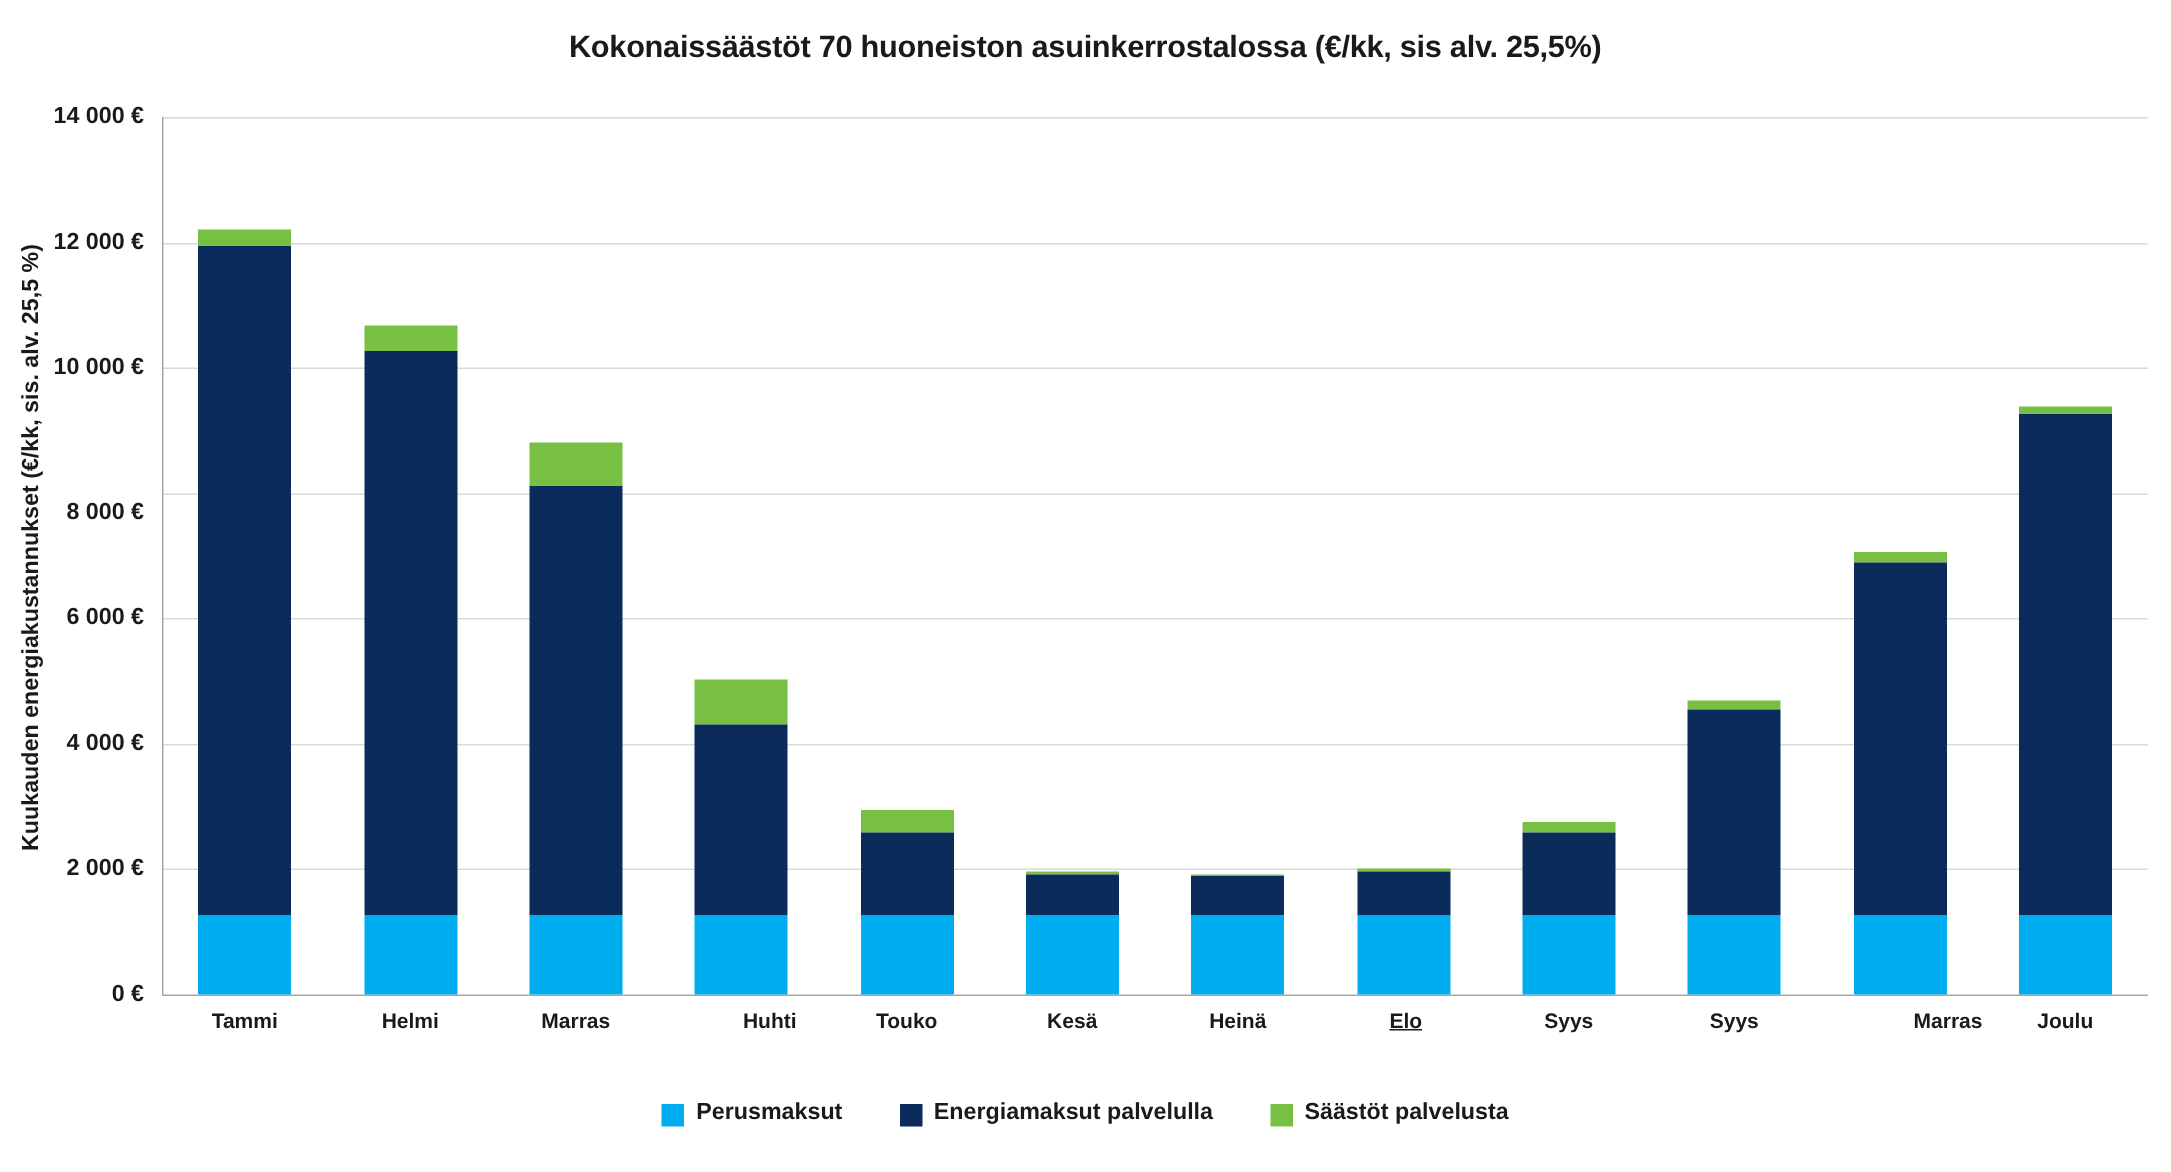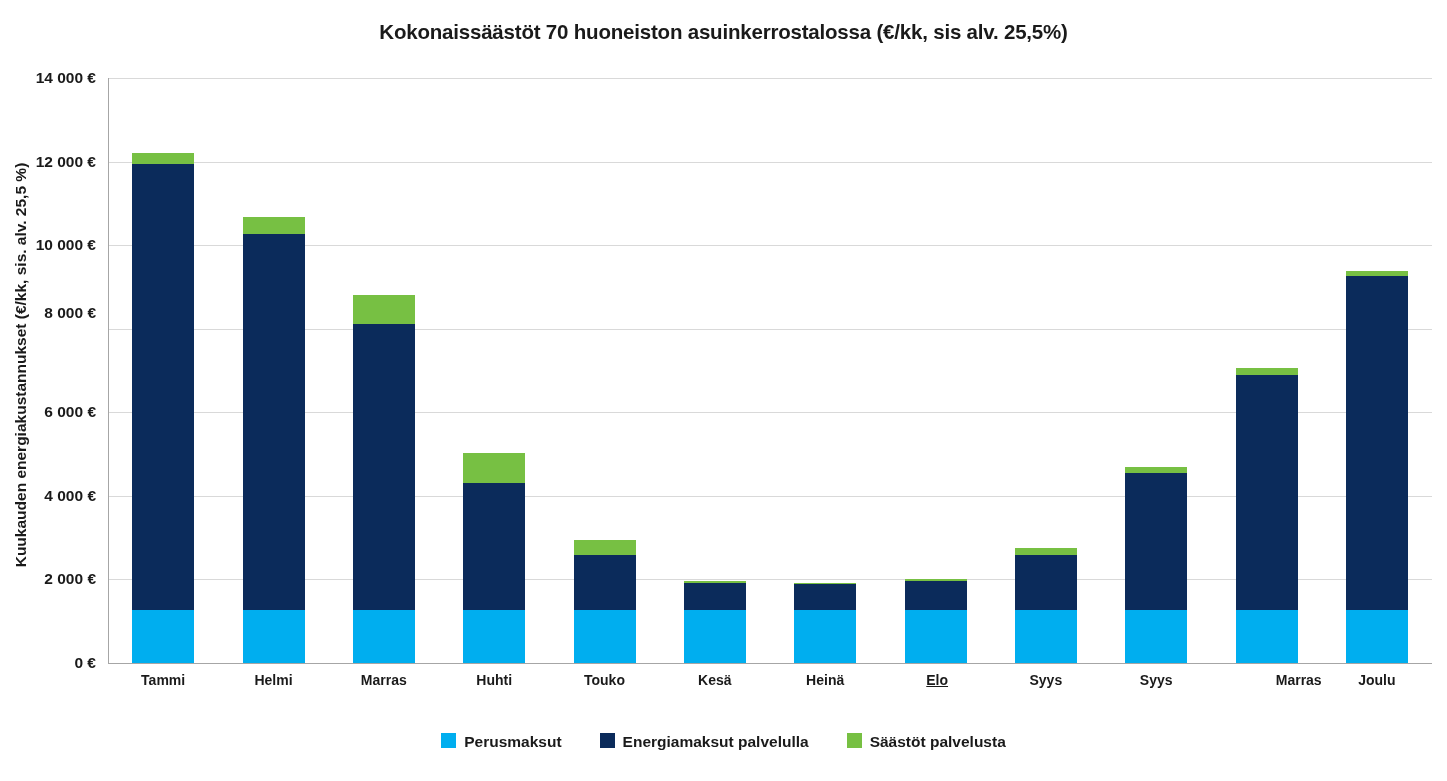--- a/index.html
+++ b/index.html
@@ -118,21 +118,21 @@
     left: 0;
     top: 733px;
     width: 1447px;
     display: flex;
     justify-content: center;
     align-items: center;
     gap: 38px;
   }
   .legend-item {
     display: flex;
-    align-items: flex-start;
+    align-items: flex-end;
     gap: 8px;
   }
   .legend-swatch {
     width: 15px;
     height: 15px;
     display: block;
   }
   .legend-label {
     font-size: 15.5px;
     font-weight: bold;
@@ -149,21 +149,21 @@
 
   <div class="y-axis-title">
     <span>Kuukauden energiakustannukset (€/kk, sis. alv. 25,5 %)</span>
   </div>
 
   <div class="y-labels" id="y-labels">
       <div class="lbl" style="top: 585px;">0 €</div>
       <div class="lbl" style="top: 501.429px;">2 000 €</div>
       <div class="lbl" style="top: 417.857px;">4 000 €</div>
       <div class="lbl" style="top: 334.286px;">6 000 €</div>
-      <div class="lbl" style="top: 235px;">8 000 €</div>
+      <div class="lbl" style="top: 264px;">8 000 €</div>
       <div class="lbl" style="top: 167.143px;">10 000 €</div>
       <div class="lbl" style="top: 83.5714px;">12 000 €</div>
       <div class="lbl" style="top: 0px;">14 000 €</div>
     </div>
 
   <div id="plot">
       <div class="gridline" style="top: 585px; background: rgb(166, 166, 166);"></div>
       <div class="gridline" style="top: 501.429px;"></div>
       <div class="gridline" style="top: 417.857px;"></div>
       <div class="gridline" style="top: 334.286px;"></div>
@@ -231,21 +231,21 @@
         <div class="seg" style="height: 5.43214px; background: rgb(119, 192, 67);"></div>
         <div class="seg" style="height: 333.868px; background: rgb(11, 43, 91);"></div>
         <div class="seg" style="height: 53.0679px; background: rgb(0, 174, 239);"></div>
       </div>
     </div>
 
   <div class="x-labels" id="x-labels">
       <div class="xl" style="left: 0px; width: 110.333px;">Tammi</div>
       <div class="xl" style="left: 110.333px; width: 110.333px;">Helmi</div>
       <div class="xl" style="left: 220.667px; width: 110.333px;">Marras</div>
-      <div class="xl" style="left: 331px; width: 110.333px;">Huhti</div>
+      <div class="xl" style="left: 350px; width: 110.333px;">Huhti</div>
       <div class="xl" style="left: 441.333px; width: 110.333px;">Touko</div>
       <div class="xl" style="left: 551.667px; width: 110.333px;">Kesä</div>
       <div class="xl" style="left: 662px; width: 110.333px;">Heinä</div>
       <div class="xl" style="left: 774px; width: 110.333px; text-decoration: underline;">Elo</div>
       <div class="xl" style="left: 882.667px; width: 110.333px;">Syys</div>
       <div class="xl" style="left: 993px; width: 110.333px;">Syys</div>
       <div class="xl" style="left: 1103.33px; width: 110.333px; text-align: right;">Marras</div>
       <div class="xl" style="left: 1213.67px; width: 110.333px;">Joulu</div>
     </div>
 

